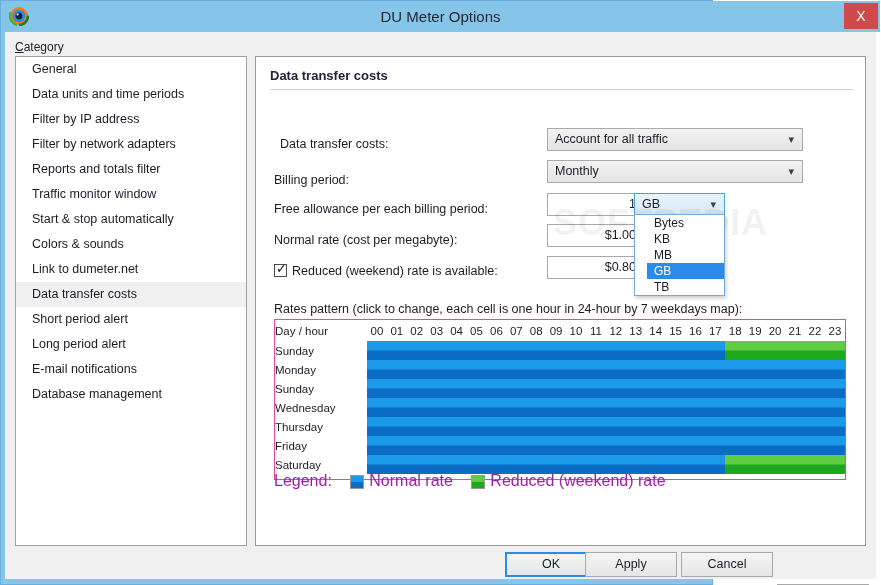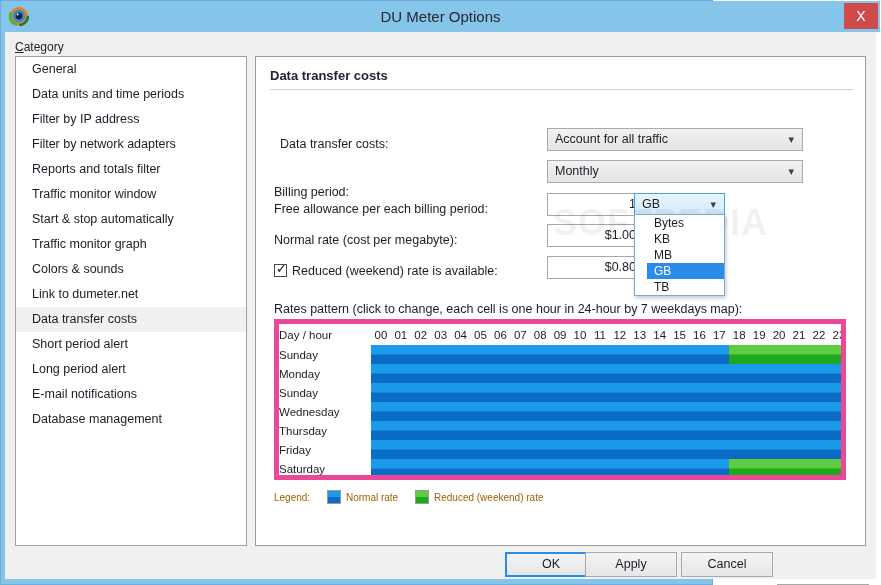--- a/index.html
+++ b/index.html
@@ -185,21 +185,21 @@
   
   #rates-caption {
     position: absolute; left: 269px; top: 270px;
     font-size: 12.5px; color: #1c1c28;
     white-space: nowrap;
   }
   #grid-wrap {
     position: absolute; left: 269px; top: 287px;
     width: 572px; height: 161px;
     background: #ffffff;
-    border: 5px solid #ec4899;
+    border: 1px solid #ec4899;
     overflow: hidden;
   }
   table#grid {
     border-collapse: collapse;
     width: 570px;
     table-layout: fixed;
   }
   table#grid th, table#grid td { padding: 0; border: 0; }
   th.corner, th.hourhdr {
     height: 21px;
@@ -228,22 +228,22 @@
     height: 19px;
     border-right: 2px solid #ffffff;
     border-bottom: 2px solid #ffffff;
     cursor: default;
   }
   td.cell.normal { background: linear-gradient(to bottom, #1a9ae8 0%, #1a9ae8 45%, #0a6cc4 55%, #0a6cc4 100%); }
   td.cell.reduced { background: linear-gradient(to bottom, #5fcd42 0%, #5fcd42 45%, #1da81d 55%, #1da81d 100%); }
 
   
   #legend {
-    position: absolute; left: 269px; top: 458px;
-    font-size: 10px; color: #a16207;
+    position: absolute; left: 269px; top: 440px;
+    font-size: 16px; color: #a21caf;
     white-space: nowrap;
   }
   .swatch {
     display: inline-block;
     width: 14px; height: 14px;
     border: 1px solid #999999;
     vertical-align: -3px;
     margin: 0 5px 0 14px;
   }
   .swatch.normal { background: linear-gradient(to bottom, #1a9ae8 0%, #1a9ae8 48%, #0a6cc4 52%, #0a6cc4 100%); }
@@ -301,42 +301,41 @@
     <div id="category-label"><span class="accel">C</span>ategory</div>
 
     <div id="category-list">
         <div class="cat-item">General</div>
         <div class="cat-item">Data units and time periods</div>
         <div class="cat-item">Filter by IP address</div>
         <div class="cat-item">Filter by network adapters</div>
         <div class="cat-item">Reports and totals filter</div>
         <div class="cat-item">Traffic monitor window</div>
         <div class="cat-item">Start &amp; stop automatically</div>
-        <div class="cat-item">Traffic monitor graph</div>
         <div class="cat-item">Colors &amp; sounds</div>
         <div class="cat-item">Link to dumeter.net</div>
         <div class="cat-item selected">Data transfer costs</div>
         <div class="cat-item">Short period alert</div>
         <div class="cat-item">Long period alert</div>
         <div class="cat-item">E-mail notifications</div>
         <div class="cat-item">Database management</div>
       </div>
 
     <div id="panel">
       <div id="panel-title">Data transfer costs</div>
       <div id="panel-rule"></div>
     </div>
 
     <div class="frow-label" style="left:275px; top:105px;">Data transfer costs:</div>
     <div class="combo" style="left:542px; top:96px; width:256px;">
       <span>Account for all traffic</span>
       <span class="arrow">▾</span>
     </div>
 
-    <div class="frow-label" style="left:269px; top:153px;">Billing period:</div>
+    <div class="frow-label" style="left:269px; top:141px;">Billing period:</div>
     <div class="combo" style="left:542px; top:128px; width:256px;">
       <span>Monthly</span>
       <span class="arrow">▾</span>
     </div>
 
     <div id="watermark">SOFTPEDIA</div>
 
     <div class="frow-label" style="left:269px; top:170px;">Free allowance per each billing period:</div>
     <div class="textbox" style="left:542px; top:161px; width:96px;">1</div>
     <div class="combo hover" style="left:629px; top:161px; width:91px;">

